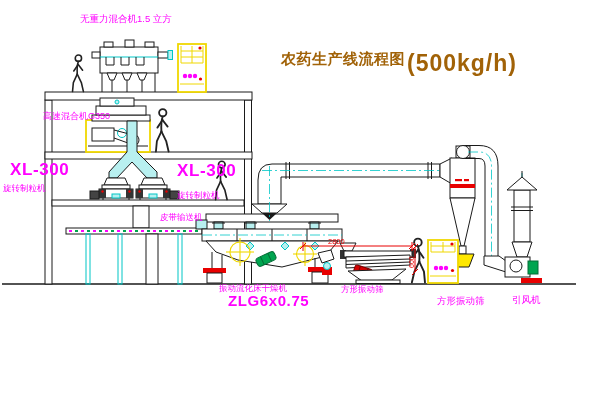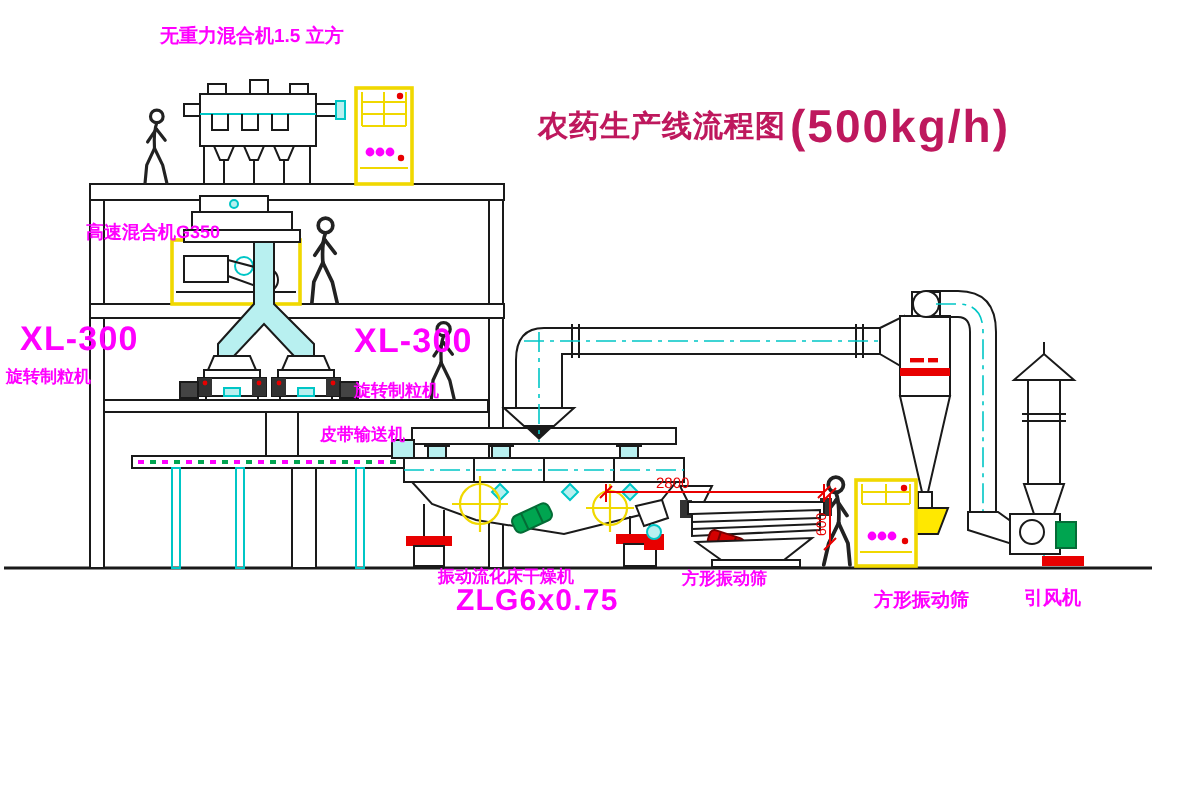--- a/index.html
+++ b/index.html
@@ -1,22 +1,22 @@
 <!DOCTYPE html>
 <html><head>
 <meta charset="utf-8">
 <style>
   html,body{margin:0;padding:0;background:#fff;}
   #canvas{position:relative;width:600px;height:403px;background:#ffffff;overflow:hidden;
           font-family:"Liberation Sans","DejaVu Sans",sans-serif;}
   #canvas svg{position:absolute;left:0;top:0;}
-  .lbl{position:absolute;color:#ff00ff;white-space:nowrap;line-height:1;font-weight:bold;}
+  .lbl{position:absolute;color:#ff00ff;white-space:nowrap;line-height:1;font-weight:normal;}
   .lbl-big{font-weight:700;letter-spacing:.6px;}
   .dim{position:absolute;color:#e80000;font-weight:400;white-space:nowrap;line-height:1;}
-  #title{position:absolute;left:269px;top:50px;color:#be185d;display:flex;align-items:center;white-space:nowrap;}
+  #title{position:absolute;left:281px;top:50px;color:#a16207;display:flex;align-items:flex-start;white-space:nowrap;}
   #title .cn{font-size:15px;font-weight:700;letter-spacing:.5px;}
   #title .cap{font-size:23px;font-weight:700;margin-left:2px;letter-spacing:1px;}
 </style>
 </head>
 <body>
 
 <div id="canvas">
 
 <svg width="600" height="403" viewBox="0 0 600 403">
   <defs>

